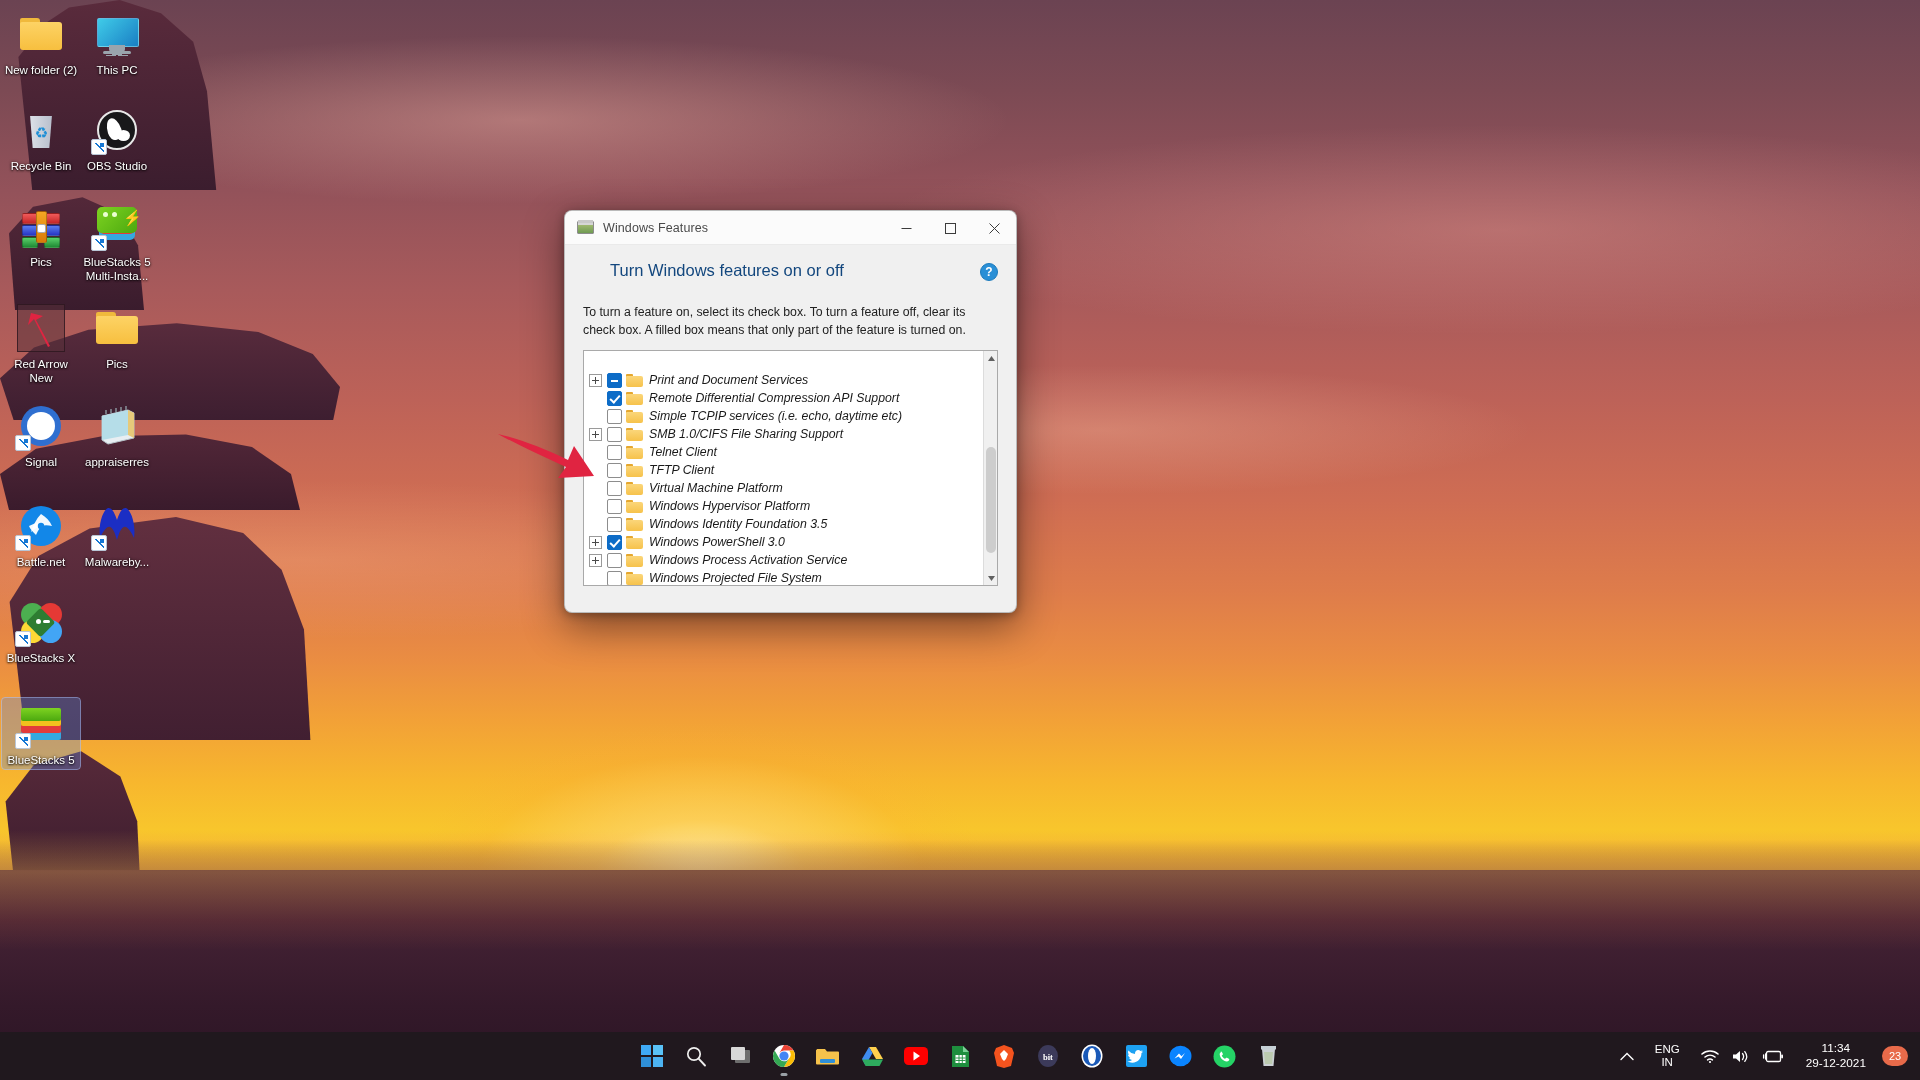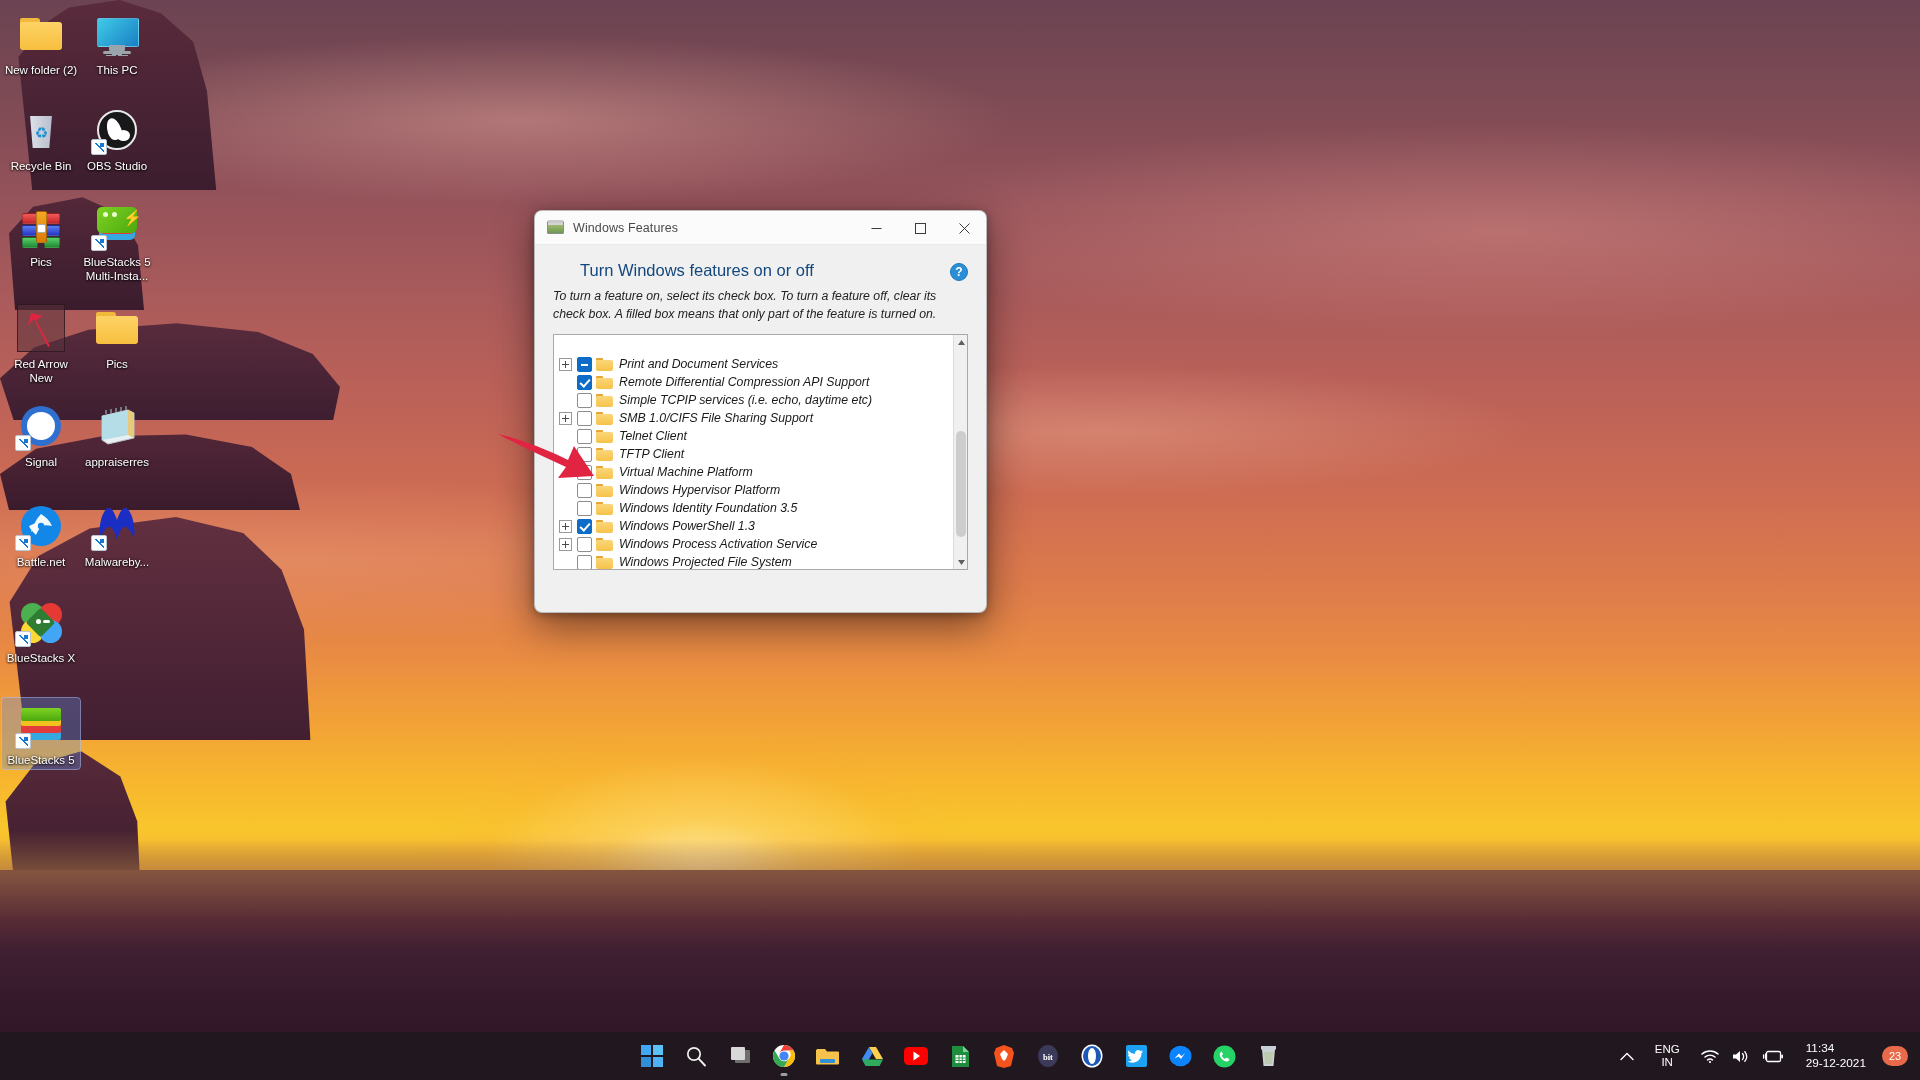--- a/index.html
+++ b/index.html
@@ -229,21 +229,21 @@
   
   .ic-bsx { width:48px; height:48px; position:relative; }
   .ic-bsx span { position:absolute; width:23px; height:23px; border-radius:50%; }
   
   .ic-bs { width:48px; height:48px; position:relative; }
   .ic-bs .b { position:absolute; left:4px; height:9px; width:40px; border-radius:2px; }
 
   
   #dialog {
     position: absolute;
-    left: 534px; top: 210px;
+    left: 564px; top: 210px;
     width: 453px; height: 403px;
     background: #f0f0f0;
     border-radius: 8px;
     box-shadow: 0 14px 40px rgba(0,0,0,0.45), 0 2px 10px rgba(0,0,0,0.3);
     overflow: hidden;
     border: 1px solid rgba(120,120,120,0.45);
   }
   #titlebar {
     height: 34px;
     background: #fbfbfb;
@@ -286,24 +286,23 @@
   #help-btn {
     position: absolute; right: 0px; top: 2px;
     width: 18px; height: 18px; border-radius: 50%;
     background: #2a8fd6;
     color: #fff; font-size: 12px; font-weight: bold;
     display:flex; align-items:center; justify-content:center;
     cursor: pointer;
     border: 1px solid #1c7bbd;
   }
   #dlg-desc {
-    margin-top: 8px;
+    margin-top: 24px;
     font-size: 12.3px; color: #222; line-height: 17.5px;
     max-width: 415px;
-    font-style: italic;
   }
   #feature-list {
     margin-top: 11px;
     height: 236px;
     background: #fff;
     border: 1px solid #a9a9a9;
     overflow: hidden;
     position: relative;
   }
   #list-inner {
@@ -443,21 +442,21 @@
     position:absolute; right: 8px;
     display:flex; align-items:center; gap: 0px; height:54px;
     color:#fff;
   }
   .tray-item {
     display:flex; align-items:center; justify-content:center;
     height: 40px; padding: 0 6px; border-radius:5px; cursor:pointer;
   }
   #lang { font-size: 11.5px; line-height: 13px; text-align:center; color:#fff; padding: 0 9px; }
   #clock {
-    font-size: 11.8px; line-height: 15px; text-align:left; color:#fff;
+    font-size: 11.8px; line-height: 15px; text-align:center; color:#fff;
     padding: 0 8px 0 10px;
   }
   #notif-badge {
     width: 26px; height: 20px; border-radius: 10px;
     background: #e86a4a; color:#fff;
     font-size: 11px; display:flex; align-items:center; justify-content:center;
     margin-left: 2px; margin-right: 4px;
     cursor: pointer;
   }
 </style>
@@ -744,21 +743,21 @@
             <div class="frow">
               <div class="expander none"></div>
               <div class="cbox"></div>
               <div class="fldr"></div>
               <span class="ftext">Windows Identity Foundation 3.5</span>
             </div>
             <div class="frow">
               <div class="expander plus"></div>
               <div class="cbox checked"></div>
               <div class="fldr"></div>
-              <span class="ftext">Windows PowerShell 1.3</span>
+              <span class="ftext">Windows PowerShell 3.0</span>
             </div>
             <div class="frow">
               <div class="expander plus"></div>
               <div class="cbox"></div>
               <div class="fldr"></div>
               <span class="ftext">Windows Process Activation Service</span>
             </div>
             <div class="frow">
               <div class="expander none"></div>
               <div class="cbox"></div>

